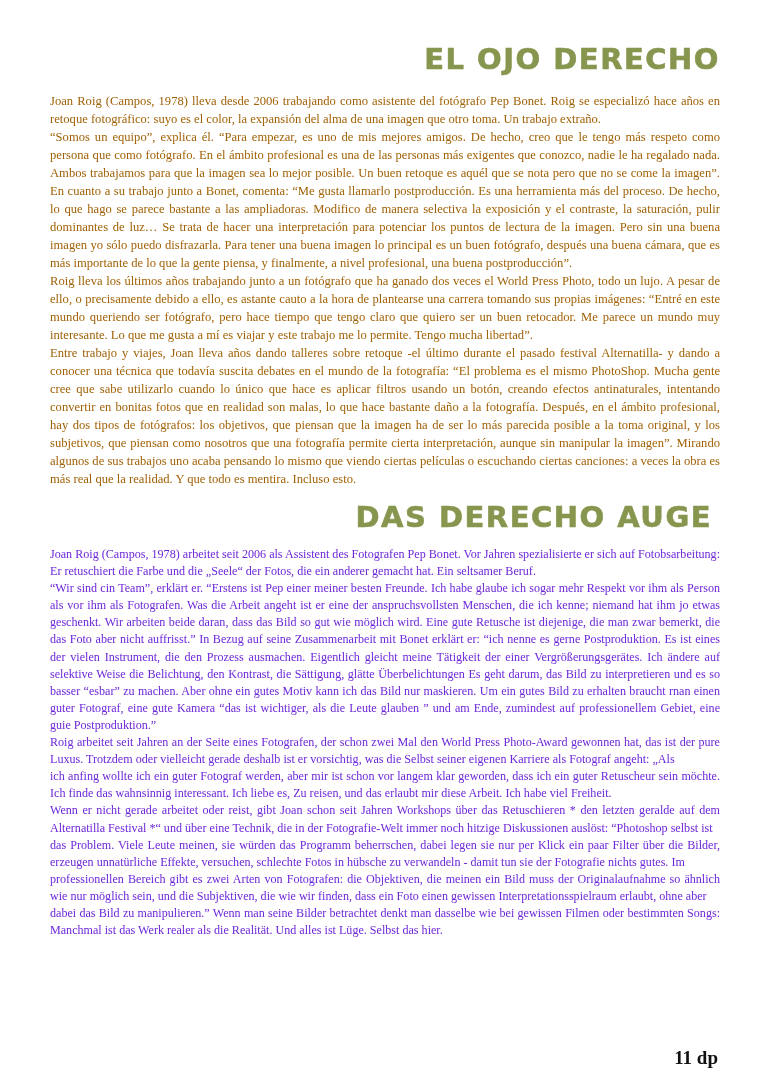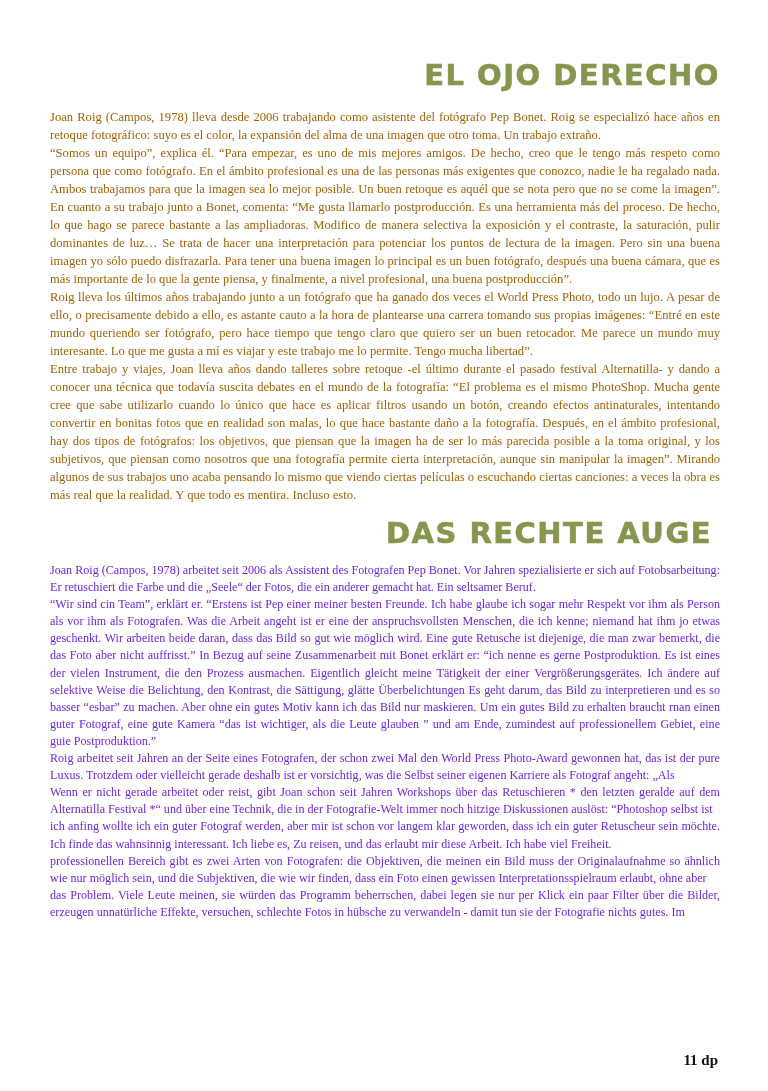--- a/index.html
+++ b/index.html
@@ -12,21 +12,21 @@
     height: 1091px;
     position: relative;
     font-family: "Liberation Serif", serif;
     color: #1c1c1c;
     overflow: hidden;
   }
   .page {
     box-sizing: border-box;
     width: 768px;
     height: 1091px;
-    padding: 60px 48px 0 50px;
+    padding: 44px 48px 0 50px;
     position: relative;
     background: #ffffff;
   }
   .section-title {
     font-family: "DejaVu Sans", sans-serif;
     font-weight: 900;
     color: #87964e;
     text-align: right;
     font-size: 29px;
     line-height: 30px;
@@ -49,45 +49,46 @@
     font-size: 12.1px;
     line-height: 17.1px;
     color: #6d28d9;
   }
   .page-number {
     position: absolute;
     right: 50px;
     bottom: 22px;
     font-family: "Liberation Serif", serif;
     font-weight: bold;
-    font-size: 15px;
+    font-size: 19px;
     color: #111111;
   }
 </style>
 </head>
 <body>
 
 <div class="page">
 
   <h1 class="section-title title-spanish">EL OJO DERECHO</h1>
 
   <div class="article article-spanish">
     <p>Joan Roig (Campos, 1978) lleva desde 2006 trabajando como asistente del fotógrafo Pep Bonet. Roig se especializó hace años en retoque fotográfico: suyo es el color, la expansión del alma de una imagen que otro toma. Un trabajo extraño.</p>
     <p>“Somos un equipo”, explica él. “Para empezar, es uno de mis mejores amigos. De hecho, creo que le tengo más respeto como persona que como fotógrafo. En el ámbito profesional es una de las personas más exigentes que conozco, nadie le ha regalado nada. Ambos trabajamos para que la imagen sea lo mejor posible. Un buen retoque es aquél que se nota pero que no se come la imagen”. En cuanto a su trabajo junto a Bonet, comenta: “Me gusta llamarlo postproducción. Es una herramienta más del proceso. De hecho, lo que hago se parece bastante a las ampliadoras. Modifico de manera selectiva la exposición y el contraste, la saturación, pulir dominantes de luz… Se trata de hacer una interpretación para potenciar los puntos de lectura de la imagen. Pero sin una buena imagen yo sólo puedo disfrazarla. Para tener una buena imagen lo principal es un buen fotógrafo, después una buena cámara, que es más importante de lo que la gente piensa, y finalmente, a nivel profesional, una buena postproducción”.</p>
     <p>Roig lleva los últimos años trabajando junto a un fotógrafo que ha ganado dos veces el World Press Photo, todo un lujo. A pesar de ello, o precisamente debido a ello, es astante cauto a la hora de plantearse una carrera tomando sus propias imágenes: “Entré en este mundo queriendo ser fotógrafo, pero hace tiempo que tengo claro que quiero ser un buen retocador. Me parece un mundo muy interesante. Lo que me gusta a mí es viajar y este trabajo me lo permite. Tengo mucha libertad”.</p>
     <p>Entre trabajo y viajes, Joan lleva años dando talleres sobre retoque -el último durante el pasado festival Alternatilla- y dando a conocer una técnica que todavía suscita debates en el mundo de la fotografía: “El problema es el mismo PhotoShop. Mucha gente cree que sabe utilizarlo cuando lo único que hace es aplicar filtros usando un botón, creando efectos antinaturales, intentando convertir en bonitas fotos que en realidad son malas, lo que hace bastante daño a la fotografía. Después, en el ámbito profesional, hay dos tipos de fotógrafos: los objetivos, que piensan que la imagen ha de ser lo más parecida posible a la toma original, y los subjetivos, que piensan como nosotros que una fotografía permite cierta interpretación, aunque sin manipular la imagen”. Mirando algunos de sus trabajos uno acaba pensando lo mismo que viendo ciertas películas o escuchando ciertas canciones: a veces la obra es más real que la realidad. Y que todo es mentira. Incluso esto.</p>
   </div>
 
-  <h2 class="section-title title-german">DAS RECHTE AUGE</h2>
+  <h2 class="section-title title-german">DAS DERECHO AUGE</h2>
 
   <div class="article article-german">
     <p>Joan Roig (Campos, 1978) arbeitet seit 2006 als Assistent des Fotografen Pep Bonet. Vor Jahren spezialisierte er sich auf Fotobsarbeitung: Er retuschiert die Farbe und die „Seele“ der Fotos, die ein anderer gemacht hat. Ein seltsamer Beruf.</p>
     <p>“Wir sind cin Team”, erklärt er. “Erstens ist Pep einer meiner besten Freunde. Ich habe glaube ich sogar mehr Respekt vor ihm als Person als vor ihm als Fotografen. Was die Arbeit angeht ist er eine der anspruchsvollsten Menschen, die ich kenne; niemand hat ihm jo etwas geschenkt. Wir arbeiten beide daran, dass das Bild so gut wie möglich wird. Eine gute Retusche ist diejenige, die man zwar bemerkt, die das Foto aber nicht auffrisst.” In Bezug auf seine Zusammenarbeit mit Bonet erklärt er: “ich nenne es gerne Postproduktion. Es ist eines der vielen Instrument, die den Prozess ausmachen. Eigentlich gleicht meine Tätigkeit der einer Vergrößerungsgerätes. Ich ändere auf selektive Weise die Belichtung, den Kontrast, die Sättigung, glätte Überbelichtungen Es geht darum, das Bild zu interpretieren und es so basser “esbar” zu machen. Aber ohne ein gutes Motiv kann ich das Bild nur maskieren. Um ein gutes Bild zu erhalten braucht rnan einen guter Fotograf, eine gute Kamera “das ist wichtiger, als die Leute glauben ” und am Ende, zumindest auf professionellem Gebiet, eine guie Postproduktion.”</p>
     <p>Roig arbeitet seit Jahren an der Seite eines Fotografen, der schon zwei Mal den World Press Photo-Award gewonnen hat, das ist der pure Luxus. Trotzdem oder vielleicht gerade deshalb ist er vorsichtig, was die Selbst seiner eigenen Karriere als Fotograf angeht: „Als</p>
+    <p>ich anfing wollte ich ein guter Fotograf werden, aber mir ist schon vor langem klar geworden, dass ich ein guter Retuscheur sein möchte. Ich finde das wahnsinnig interessant. Ich liebe es, Zu reisen, und das erlaubt mir diese Arbeit. Ich habe viel Freiheit.</p>
     <p>Wenn er nicht gerade arbeitet oder reist, gibt Joan schon seit Jahren Workshops über das Retuschieren * den letzten geralde auf dem Alternatilla Festival *“ und über eine Technik, die in der Fotografie-Welt immer noch hitzige Diskussionen auslöst: “Photoshop selbst ist</p>
-    <p>ich anfing wollte ich ein guter Fotograf werden, aber mir ist schon vor langem klar geworden, dass ich ein guter Retuscheur sein möchte. Ich finde das wahnsinnig interessant. Ich liebe es, Zu reisen, und das erlaubt mir diese Arbeit. Ich habe viel Freiheit.</p>
+    <p>das Problem. Viele Leute meinen, sie würden das Programm beherrschen, dabei legen sie nur per Klick ein paar Filter über die Bilder, erzeugen unnatürliche Effekte, versuchen, schlechte Fotos in hübsche zu verwandeln - damit tun sie der Fotografie nichts gutes. Im</p>
     <p>professionellen Bereich gibt es zwei Arten von Fotografen: die Objektiven, die meinen ein Bild muss der Originalaufnahme so ähnlich wie nur möglich sein, und die Subjektiven, die wie wir finden, dass ein Foto einen gewissen Interpretationsspielraum erlaubt, ohne aber</p>
-    <p>das Problem. Viele Leute meinen, sie würden das Programm beherrschen, dabei legen sie nur per Klick ein paar Filter über die Bilder, erzeugen unnatürliche Effekte, versuchen, schlechte Fotos in hübsche zu verwandeln - damit tun sie der Fotografie nichts gutes. Im</p>
+    <p>dabei das Bild zu manipulieren.” Wenn man seine Bilder betrachtet denkt man dasselbe wie bei gewissen Filmen oder bestimmten Songs: Manchmal ist das Werk realer als die Realität. Und alles ist Lüge. Selbst das hier.</p>
   </div>
 
   <div class="page-number">11 dp</div>
 
 </div>
 
 </body></html>

